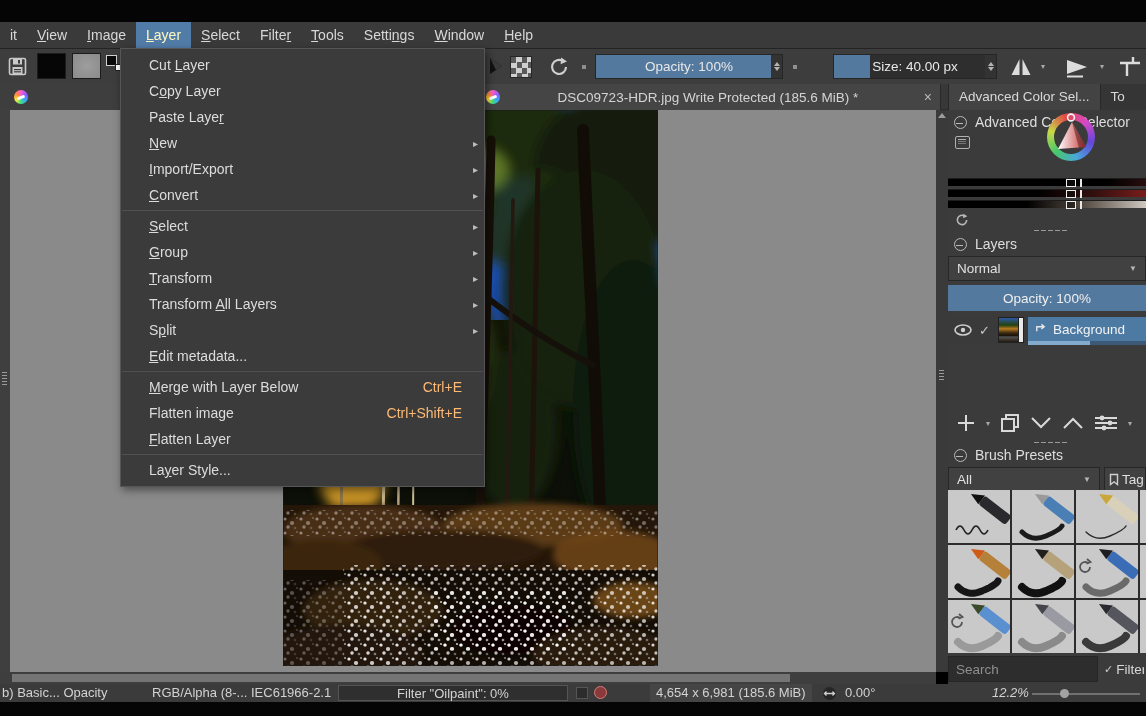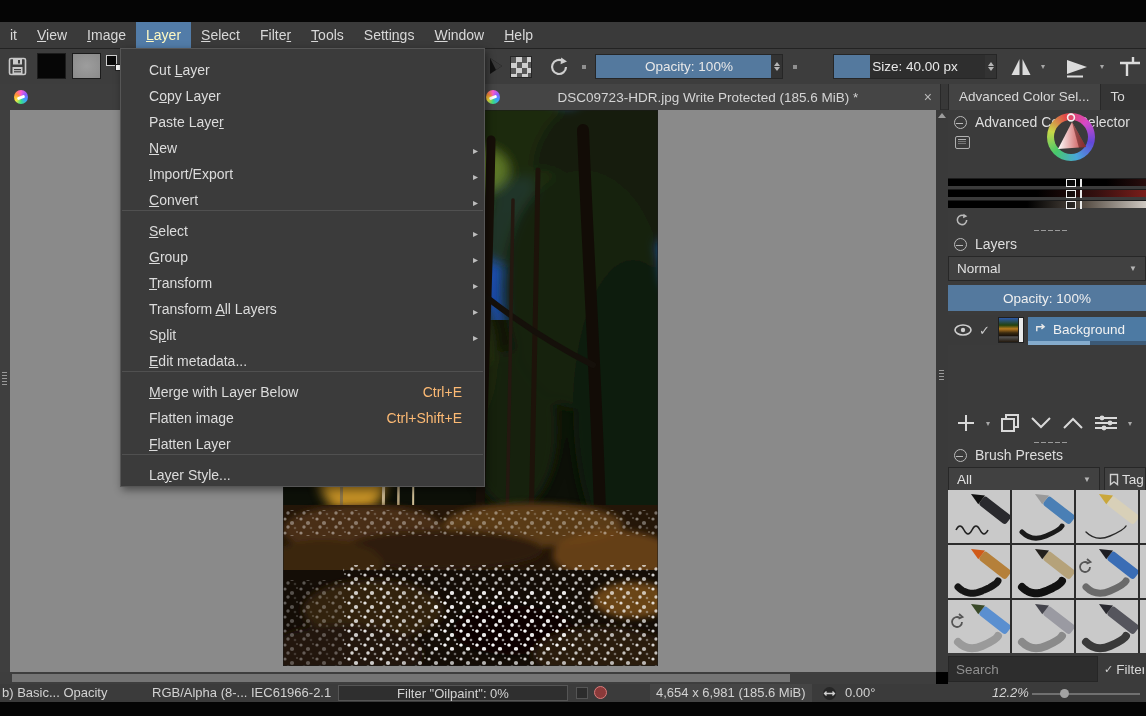--- a/index.html
+++ b/index.html
@@ -42,21 +42,21 @@
   #left-strip { position:absolute; left:0; top:110px; width:10px; height:562px; background:#3f3f3f; }
   .grip-dots { position:absolute; display:flex; flex-direction:column; gap:2px; }
   .grip-dots b { width:5px; height:1px; background:#9a9a9a; }
   #vscroll { position:absolute; left:936px; top:110px; width:12px; height:562px; background:#3a3a3a; }
   #vscroll .arr { position:absolute; left:2px; top:3px; width:0; height:0; border-left:4px solid transparent; border-right:4px solid transparent; border-bottom:5px solid #9c9c9c; }
   #hscroll { position:absolute; left:0; top:672px; width:936px; height:12px; background:#3e3e3e; }
   #hscroll .handle { position:absolute; left:12px; top:2px; width:778px; height:8px; background:#757575; }
 
   
   #layer-menu { position:absolute; left:120px; top:48px; width:365px; background:#3b3b3b; border:1px solid #565656; box-shadow:2px 3px 8px rgba(0,0,0,.45); padding:3px 0; z-index:50; font-size:14px; }
-  .mi { height:26px; display:flex; align-items:flex-end; padding:0 6px 0 28px; color:#dcdcdc; white-space:nowrap; }
+  .mi { height:26px; display:flex; align-items:center; padding:0 6px 0 28px; color:#dcdcdc; white-space:nowrap; }
   .mi u { text-decoration:underline; }
   .mi .sc { margin-left:auto; color:#fdba74; padding-right:4px; }
   .mi .sub { width:12px; text-align:right; color:#bdbdbd; font-size:10px; }
   .msep { height:1px; background:#505050; margin:2px 1px; }
 
   
   #rpanel { position:absolute; left:948px; top:84px; width:198px; height:600px; background:#3b3b3b; overflow:hidden; }
   .rp-abs { position:absolute; }
   #rp-tabs { position:absolute; left:0; top:0; width:198px; height:26px; background:#353535; display:flex; }
   .rp-tab { padding:0 10px; line-height:25px; font-size:13.5px; color:#d8d8d8; white-space:nowrap; }

